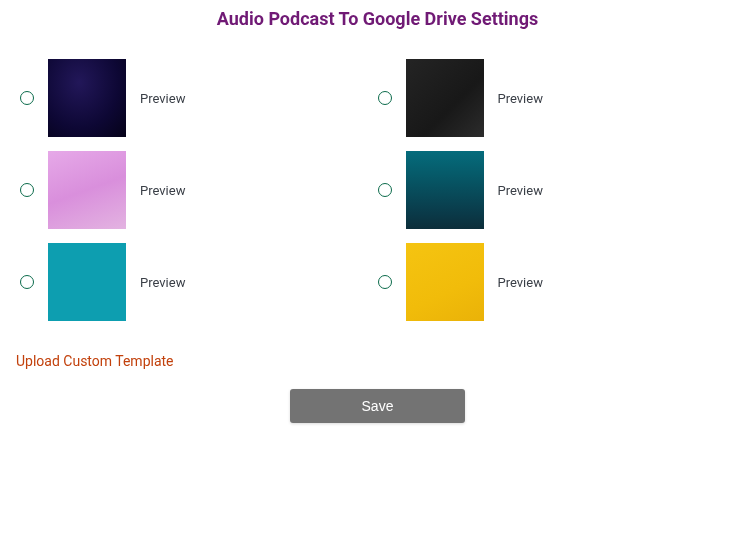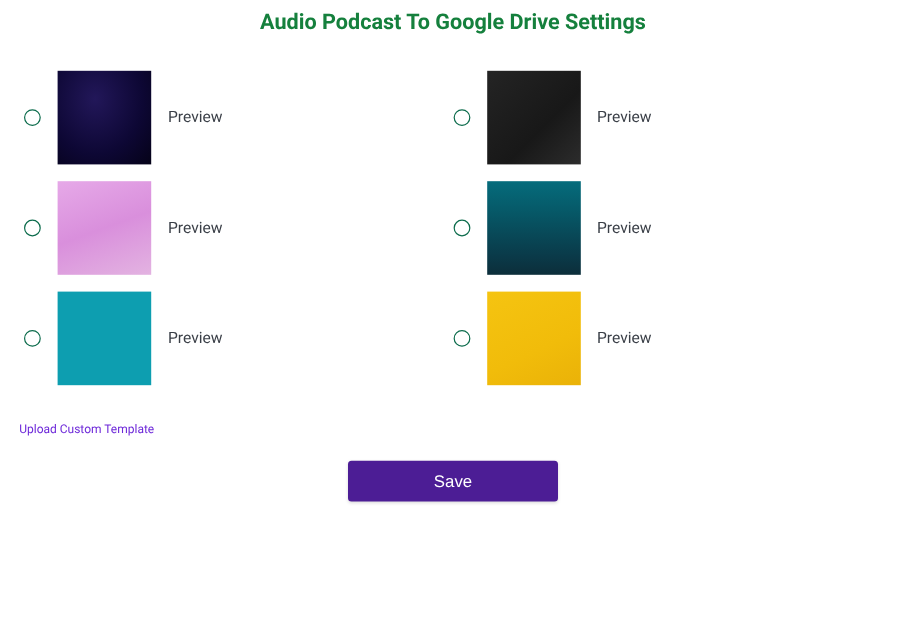--- a/index.html
+++ b/index.html
@@ -8,21 +8,21 @@
     padding: 0;
     font-family: -apple-system, BlinkMacSystemFont, "Segoe UI", Roboto, "Helvetica Neue", Arial, sans-serif;
     background: #ffffff;
     color: #333;
     width: 755px;
   }
   .title {
     text-align: center;
     font-size: 18px;
     font-weight: 700;
-    color: #15803d;
+    color: #701a75;
     margin: 8px 0 30px 0;
   }
   .grid {
     display: flex;
     flex-wrap: wrap;
     padding: 0 20px;
   }
   .tpl-option {
     width: 50%;
     display: flex;
@@ -139,32 +139,32 @@
   }
   .mic-base {
     position: absolute;
     bottom: 0; left: 3px;
     width: 20px; height: 6px;
     background: #555;
     border-radius: 3px;
   }
   .upload-row {
     padding: 18px 16px 14px 16px;
-    font-size: 10px;
-    color: #6d28d9;
+    font-size: 14px;
+    color: #c2410c;
   }
   .save-row {
     text-align: center;
     padding: 6px 0 16px 0;
   }
   .save-btn {
     display: inline-block;
     min-width: 175px;
     padding: 9px 24px;
-    background: #4c1d95;
+    background: #737373;
     color: #fff;
     font-size: 14px;
     border: none;
     border-radius: 3px;
     cursor: pointer;
     box-shadow: 0 1px 3px rgba(0,0,0,0.15);
   }
 </style>
 </head>
 <body>

